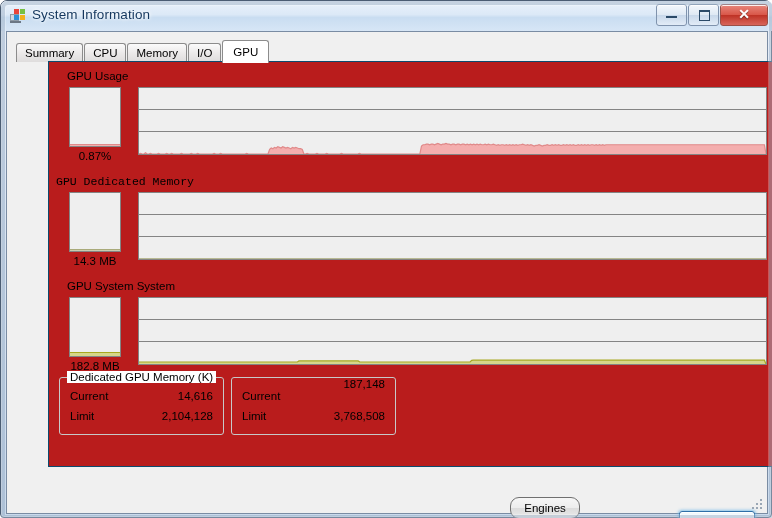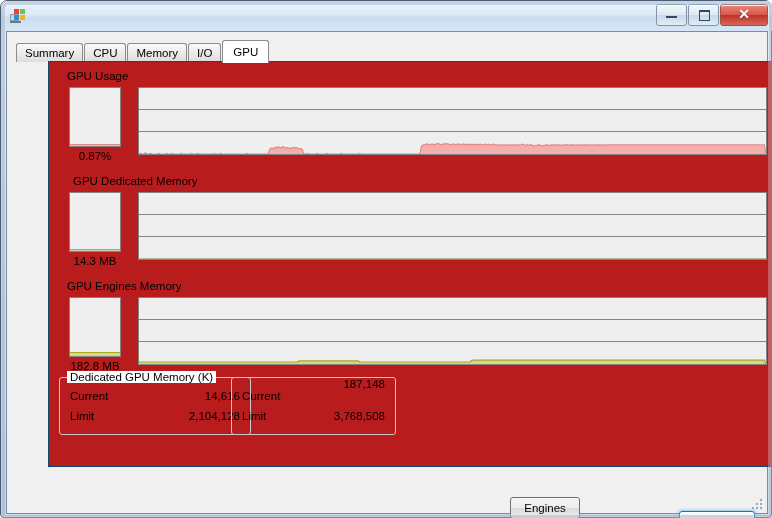--- a/index.html
+++ b/index.html
@@ -234,21 +234,21 @@
   .footer-note {
     position: absolute;
     left: 10px; top: 440px;
     font-size: 11.5px;
     white-space: nowrap;
   }
   .btn {
     position: absolute;
     box-sizing: border-box;
     border: 1px solid #707070;
-    border-radius: 3px;
+    border-radius: 9px;
     background: linear-gradient(180deg, #f6f6f6 0%, #ededed 48%, #dcdcdc 52%, #eaeaea 100%);
     font-size: 11.5px;
     text-align: center;
     color: #000;
   }
   .btn-engines {
     left: 461px; top: 435px;
     width: 70px; height: 22px;
     line-height: 20px;
   }
@@ -282,20 +282,21 @@
   <div class="titlebar">
     <svg class="title-icon" viewBox="0 0 17 17">
       <rect x="1" y="6" width="9" height="7" fill="#8e9aa6"></rect>
       <rect x="2" y="7" width="7" height="5" fill="#ced8e2"></rect>
       <rect x="1" y="13" width="11" height="2" fill="#6b7785"></rect>
       <rect x="5" y="1" width="5" height="5" fill="#e8443a"></rect>
       <rect x="11" y="1" width="5" height="5" fill="#76c043"></rect>
       <rect x="5" y="7" width="5" height="5" fill="#2c8fd6"></rect>
       <rect x="11" y="7" width="5" height="5" fill="#f2b01e"></rect>
     </svg>
+    <div class="title-text">System Information</div>
 
     <div class="winbtns">
       <div class="winbtn">
         <span class="glyph-min"></span>
       </div>
       <div class="winbtn">
         <span class="glyph-max"></span>
       </div>
       <div class="winbtn close">
         <span class="glyph-close">✕</span>
@@ -323,51 +324,51 @@
 
       <div class="graph" style="left:89px; top:25px; width:629px; height:68px;">
         <div class="gridline" style="top:21px;"></div>
         <div class="gridline" style="top:43px;"></div>
         <svg id="svg-usage" width="627" height="66" viewBox="0 0 627 66" preserveAspectRatio="none">
             <path d="M 0,66 L 0.00,66.00 L 1.63,65.34 L 3.27,66.00 L 4.90,66.00 L 6.53,64.68 L 8.16,66.00 L 9.80,66.00 L 11.43,65.34 L 13.06,66.00 L 14.70,66.00 L 16.33,66.00 L 17.96,66.00 L 19.59,65.34 L 21.23,66.00 L 22.86,66.00 L 24.49,66.00 L 26.13,66.00 L 27.76,65.34 L 29.39,66.00 L 31.02,66.00 L 32.66,65.34 L 34.29,66.00 L 35.92,66.00 L 37.55,66.00 L 39.19,66.00 L 40.82,66.00 L 42.45,65.34 L 44.09,66.00 L 45.72,66.00 L 47.35,66.00 L 48.98,66.00 L 50.62,66.00 L 52.25,65.34 L 53.88,66.00 L 55.52,66.00 L 57.15,66.00 L 58.78,65.34 L 60.41,66.00 L 62.05,66.00 L 63.68,66.00 L 65.31,66.00 L 66.95,66.00 L 68.58,66.00 L 70.21,66.00 L 71.84,66.00 L 73.48,66.00 L 75.11,65.34 L 76.74,66.00 L 78.38,66.00 L 80.01,66.00 L 81.64,65.34 L 83.27,66.00 L 84.91,66.00 L 86.54,66.00 L 88.17,66.00 L 89.80,66.00 L 91.44,66.00 L 93.07,66.00 L 94.70,66.00 L 96.34,66.00 L 97.97,66.00 L 99.60,66.00 L 101.23,66.00 L 102.87,66.00 L 104.50,66.00 L 106.13,66.00 L 107.77,65.34 L 109.40,66.00 L 111.03,66.00 L 112.66,66.00 L 114.30,66.00 L 115.93,66.00 L 117.56,66.00 L 119.20,66.00 L 120.83,66.00 L 122.46,66.00 L 124.09,66.00 L 125.73,66.00 L 127.36,66.00 L 128.99,66.00 L 130.63,61.38 L 132.26,60.06 L 133.89,60.72 L 135.52,59.40 L 137.16,60.06 L 138.79,58.74 L 140.42,59.40 L 142.05,60.06 L 143.69,58.74 L 145.32,59.40 L 146.95,60.06 L 148.59,59.40 L 150.22,60.06 L 151.85,60.72 L 153.48,59.40 L 155.12,60.06 L 156.75,59.40 L 158.38,60.06 L 160.02,60.72 L 161.65,60.72 L 163.28,61.38 L 164.91,66.00 L 166.55,66.00 L 168.18,65.34 L 169.81,66.00 L 171.45,66.00 L 173.08,66.00 L 174.71,66.00 L 176.34,66.00 L 177.98,65.34 L 179.61,66.00 L 181.24,66.00 L 182.88,66.00 L 184.51,66.00 L 186.14,66.00 L 187.77,65.34 L 189.41,66.00 L 191.04,66.00 L 192.67,66.00 L 194.30,66.00 L 195.94,66.00 L 197.57,66.00 L 199.20,66.00 L 200.84,66.00 L 202.47,65.34 L 204.10,66.00 L 205.73,66.00 L 207.37,66.00 L 209.00,66.00 L 210.63,66.00 L 212.27,66.00 L 213.90,66.00 L 215.53,66.00 L 217.16,66.00 L 218.80,66.00 L 220.43,65.34 L 222.06,66.00 L 223.70,66.00 L 225.33,66.00 L 226.96,66.00 L 228.59,66.00 L 230.23,66.00 L 231.86,66.00 L 233.49,66.00 L 235.13,66.00 L 236.76,66.00 L 238.39,66.00 L 240.02,66.00 L 241.66,66.00 L 243.29,66.00 L 244.92,66.00 L 246.55,66.00 L 248.19,66.00 L 249.82,66.00 L 251.45,66.00 L 253.09,66.00 L 254.72,66.00 L 256.35,66.00 L 257.98,66.00 L 259.62,66.00 L 261.25,66.00 L 262.88,66.00 L 264.52,66.00 L 266.15,66.00 L 267.78,66.00 L 269.41,66.00 L 271.05,66.00 L 272.68,66.00 L 274.31,66.00 L 275.95,66.00 L 277.58,66.00 L 279.21,66.00 L 280.84,66.00 L 282.48,58.08 L 284.11,56.76 L 285.74,56.76 L 287.38,56.10 L 289.01,56.10 L 290.64,56.76 L 292.27,56.10 L 293.91,56.10 L 295.54,56.76 L 297.17,56.10 L 298.80,55.44 L 300.44,56.10 L 302.07,56.76 L 303.70,56.10 L 305.34,56.10 L 306.97,55.44 L 308.60,56.10 L 310.23,56.10 L 311.87,56.76 L 313.50,56.10 L 315.13,56.10 L 316.77,56.76 L 318.40,56.10 L 320.03,56.10 L 321.66,56.76 L 323.30,56.10 L 324.93,56.10 L 326.56,56.76 L 328.20,56.10 L 329.83,56.76 L 331.46,56.10 L 333.09,56.76 L 334.73,56.10 L 336.36,56.76 L 337.99,56.10 L 339.63,56.76 L 341.26,56.10 L 342.89,56.76 L 344.52,56.76 L 346.16,56.10 L 347.79,56.76 L 349.42,56.10 L 351.05,56.76 L 352.69,56.76 L 354.32,56.10 L 355.95,56.76 L 357.59,57.42 L 359.22,56.76 L 360.85,57.42 L 362.48,56.76 L 364.12,56.76 L 365.75,57.42 L 367.38,56.76 L 369.02,57.42 L 370.65,56.76 L 372.28,57.42 L 373.91,56.76 L 375.55,57.42 L 377.18,56.76 L 378.81,57.42 L 380.45,56.76 L 382.08,56.76 L 383.71,56.10 L 385.34,56.76 L 386.98,57.42 L 388.61,56.76 L 390.24,57.42 L 391.88,56.76 L 393.51,57.42 L 395.14,58.08 L 396.77,57.42 L 398.41,57.42 L 400.04,56.76 L 401.67,57.42 L 403.30,58.08 L 404.94,57.42 L 406.57,57.42 L 408.20,56.76 L 409.84,57.42 L 411.47,57.42 L 413.10,56.76 L 414.73,57.42 L 416.37,56.76 L 418.00,57.42 L 419.63,56.76 L 421.27,57.42 L 422.90,57.42 L 424.53,56.76 L 426.16,57.42 L 427.80,56.76 L 429.43,57.42 L 431.06,56.76 L 432.70,57.42 L 434.33,56.76 L 435.96,57.42 L 437.59,57.42 L 439.23,56.76 L 440.86,57.42 L 442.49,56.76 L 444.13,57.42 L 445.76,56.76 L 447.39,57.42 L 449.02,56.76 L 450.66,57.42 L 452.29,56.76 L 453.92,56.76 L 455.55,57.42 L 457.19,56.76 L 458.82,57.42 L 460.45,56.76 L 462.09,57.42 L 463.72,56.76 L 465.35,57.42 L 466.98,56.76 L 468.62,56.76 L 470.25,56.76 L 471.88,56.76 L 473.52,56.76 L 475.15,56.76 L 476.78,56.76 L 478.41,56.76 L 480.05,56.76 L 481.68,56.76 L 483.31,56.76 L 484.95,56.76 L 486.58,56.76 L 488.21,56.76 L 489.84,56.76 L 491.48,56.76 L 493.11,56.76 L 494.74,56.76 L 496.38,56.76 L 498.01,56.76 L 499.64,56.76 L 501.27,56.76 L 502.91,56.76 L 504.54,56.76 L 506.17,56.76 L 507.80,56.76 L 509.44,56.76 L 511.07,56.76 L 512.70,56.76 L 514.34,56.76 L 515.97,56.76 L 517.60,56.76 L 519.23,56.76 L 520.87,56.76 L 522.50,56.76 L 524.13,56.76 L 525.77,56.76 L 527.40,56.76 L 529.03,56.76 L 530.66,56.76 L 532.30,56.76 L 533.93,56.76 L 535.56,56.76 L 537.20,56.76 L 538.83,56.76 L 540.46,56.76 L 542.09,56.76 L 543.73,56.76 L 545.36,56.76 L 546.99,56.76 L 548.63,56.76 L 550.26,56.76 L 551.89,56.76 L 553.52,56.76 L 555.16,56.76 L 556.79,56.76 L 558.42,56.76 L 560.05,56.76 L 561.69,56.76 L 563.32,56.76 L 564.95,56.76 L 566.59,56.76 L 568.22,56.76 L 569.85,56.76 L 571.48,56.76 L 573.12,56.76 L 574.75,56.76 L 576.38,56.76 L 578.02,56.76 L 579.65,56.76 L 581.28,56.76 L 582.91,56.76 L 584.55,56.76 L 586.18,56.76 L 587.81,56.76 L 589.45,56.76 L 591.08,56.76 L 592.71,56.76 L 594.34,56.76 L 595.98,56.76 L 597.61,56.76 L 599.24,56.76 L 600.88,56.76 L 602.51,56.76 L 604.14,56.76 L 605.77,56.76 L 607.41,56.76 L 609.04,56.76 L 610.67,56.76 L 612.30,56.76 L 613.94,56.76 L 615.57,56.76 L 617.20,56.76 L 618.84,56.76 L 620.47,56.76 L 622.10,56.76 L 623.73,56.76 L 625.37,56.76 L 627.00,66.00 L 627,66 Z" fill="#f4aeae" stroke="none"></path>
             <path d="M 0.00,66.00 L 1.63,65.34 L 3.27,66.00 L 4.90,66.00 L 6.53,64.68 L 8.16,66.00 L 9.80,66.00 L 11.43,65.34 L 13.06,66.00 L 14.70,66.00 L 16.33,66.00 L 17.96,66.00 L 19.59,65.34 L 21.23,66.00 L 22.86,66.00 L 24.49,66.00 L 26.13,66.00 L 27.76,65.34 L 29.39,66.00 L 31.02,66.00 L 32.66,65.34 L 34.29,66.00 L 35.92,66.00 L 37.55,66.00 L 39.19,66.00 L 40.82,66.00 L 42.45,65.34 L 44.09,66.00 L 45.72,66.00 L 47.35,66.00 L 48.98,66.00 L 50.62,66.00 L 52.25,65.34 L 53.88,66.00 L 55.52,66.00 L 57.15,66.00 L 58.78,65.34 L 60.41,66.00 L 62.05,66.00 L 63.68,66.00 L 65.31,66.00 L 66.95,66.00 L 68.58,66.00 L 70.21,66.00 L 71.84,66.00 L 73.48,66.00 L 75.11,65.34 L 76.74,66.00 L 78.38,66.00 L 80.01,66.00 L 81.64,65.34 L 83.27,66.00 L 84.91,66.00 L 86.54,66.00 L 88.17,66.00 L 89.80,66.00 L 91.44,66.00 L 93.07,66.00 L 94.70,66.00 L 96.34,66.00 L 97.97,66.00 L 99.60,66.00 L 101.23,66.00 L 102.87,66.00 L 104.50,66.00 L 106.13,66.00 L 107.77,65.34 L 109.40,66.00 L 111.03,66.00 L 112.66,66.00 L 114.30,66.00 L 115.93,66.00 L 117.56,66.00 L 119.20,66.00 L 120.83,66.00 L 122.46,66.00 L 124.09,66.00 L 125.73,66.00 L 127.36,66.00 L 128.99,66.00 L 130.63,61.38 L 132.26,60.06 L 133.89,60.72 L 135.52,59.40 L 137.16,60.06 L 138.79,58.74 L 140.42,59.40 L 142.05,60.06 L 143.69,58.74 L 145.32,59.40 L 146.95,60.06 L 148.59,59.40 L 150.22,60.06 L 151.85,60.72 L 153.48,59.40 L 155.12,60.06 L 156.75,59.40 L 158.38,60.06 L 160.02,60.72 L 161.65,60.72 L 163.28,61.38 L 164.91,66.00 L 166.55,66.00 L 168.18,65.34 L 169.81,66.00 L 171.45,66.00 L 173.08,66.00 L 174.71,66.00 L 176.34,66.00 L 177.98,65.34 L 179.61,66.00 L 181.24,66.00 L 182.88,66.00 L 184.51,66.00 L 186.14,66.00 L 187.77,65.34 L 189.41,66.00 L 191.04,66.00 L 192.67,66.00 L 194.30,66.00 L 195.94,66.00 L 197.57,66.00 L 199.20,66.00 L 200.84,66.00 L 202.47,65.34 L 204.10,66.00 L 205.73,66.00 L 207.37,66.00 L 209.00,66.00 L 210.63,66.00 L 212.27,66.00 L 213.90,66.00 L 215.53,66.00 L 217.16,66.00 L 218.80,66.00 L 220.43,65.34 L 222.06,66.00 L 223.70,66.00 L 225.33,66.00 L 226.96,66.00 L 228.59,66.00 L 230.23,66.00 L 231.86,66.00 L 233.49,66.00 L 235.13,66.00 L 236.76,66.00 L 238.39,66.00 L 240.02,66.00 L 241.66,66.00 L 243.29,66.00 L 244.92,66.00 L 246.55,66.00 L 248.19,66.00 L 249.82,66.00 L 251.45,66.00 L 253.09,66.00 L 254.72,66.00 L 256.35,66.00 L 257.98,66.00 L 259.62,66.00 L 261.25,66.00 L 262.88,66.00 L 264.52,66.00 L 266.15,66.00 L 267.78,66.00 L 269.41,66.00 L 271.05,66.00 L 272.68,66.00 L 274.31,66.00 L 275.95,66.00 L 277.58,66.00 L 279.21,66.00 L 280.84,66.00 L 282.48,58.08 L 284.11,56.76 L 285.74,56.76 L 287.38,56.10 L 289.01,56.10 L 290.64,56.76 L 292.27,56.10 L 293.91,56.10 L 295.54,56.76 L 297.17,56.10 L 298.80,55.44 L 300.44,56.10 L 302.07,56.76 L 303.70,56.10 L 305.34,56.10 L 306.97,55.44 L 308.60,56.10 L 310.23,56.10 L 311.87,56.76 L 313.50,56.10 L 315.13,56.10 L 316.77,56.76 L 318.40,56.10 L 320.03,56.10 L 321.66,56.76 L 323.30,56.10 L 324.93,56.10 L 326.56,56.76 L 328.20,56.10 L 329.83,56.76 L 331.46,56.10 L 333.09,56.76 L 334.73,56.10 L 336.36,56.76 L 337.99,56.10 L 339.63,56.76 L 341.26,56.10 L 342.89,56.76 L 344.52,56.76 L 346.16,56.10 L 347.79,56.76 L 349.42,56.10 L 351.05,56.76 L 352.69,56.76 L 354.32,56.10 L 355.95,56.76 L 357.59,57.42 L 359.22,56.76 L 360.85,57.42 L 362.48,56.76 L 364.12,56.76 L 365.75,57.42 L 367.38,56.76 L 369.02,57.42 L 370.65,56.76 L 372.28,57.42 L 373.91,56.76 L 375.55,57.42 L 377.18,56.76 L 378.81,57.42 L 380.45,56.76 L 382.08,56.76 L 383.71,56.10 L 385.34,56.76 L 386.98,57.42 L 388.61,56.76 L 390.24,57.42 L 391.88,56.76 L 393.51,57.42 L 395.14,58.08 L 396.77,57.42 L 398.41,57.42 L 400.04,56.76 L 401.67,57.42 L 403.30,58.08 L 404.94,57.42 L 406.57,57.42 L 408.20,56.76 L 409.84,57.42 L 411.47,57.42 L 413.10,56.76 L 414.73,57.42 L 416.37,56.76 L 418.00,57.42 L 419.63,56.76 L 421.27,57.42 L 422.90,57.42 L 424.53,56.76 L 426.16,57.42 L 427.80,56.76 L 429.43,57.42 L 431.06,56.76 L 432.70,57.42 L 434.33,56.76 L 435.96,57.42 L 437.59,57.42 L 439.23,56.76 L 440.86,57.42 L 442.49,56.76 L 444.13,57.42 L 445.76,56.76 L 447.39,57.42 L 449.02,56.76 L 450.66,57.42 L 452.29,56.76 L 453.92,56.76 L 455.55,57.42 L 457.19,56.76 L 458.82,57.42 L 460.45,56.76 L 462.09,57.42 L 463.72,56.76 L 465.35,57.42 L 466.98,56.76 L 468.62,56.76 L 470.25,56.76 L 471.88,56.76 L 473.52,56.76 L 475.15,56.76 L 476.78,56.76 L 478.41,56.76 L 480.05,56.76 L 481.68,56.76 L 483.31,56.76 L 484.95,56.76 L 486.58,56.76 L 488.21,56.76 L 489.84,56.76 L 491.48,56.76 L 493.11,56.76 L 494.74,56.76 L 496.38,56.76 L 498.01,56.76 L 499.64,56.76 L 501.27,56.76 L 502.91,56.76 L 504.54,56.76 L 506.17,56.76 L 507.80,56.76 L 509.44,56.76 L 511.07,56.76 L 512.70,56.76 L 514.34,56.76 L 515.97,56.76 L 517.60,56.76 L 519.23,56.76 L 520.87,56.76 L 522.50,56.76 L 524.13,56.76 L 525.77,56.76 L 527.40,56.76 L 529.03,56.76 L 530.66,56.76 L 532.30,56.76 L 533.93,56.76 L 535.56,56.76 L 537.20,56.76 L 538.83,56.76 L 540.46,56.76 L 542.09,56.76 L 543.73,56.76 L 545.36,56.76 L 546.99,56.76 L 548.63,56.76 L 550.26,56.76 L 551.89,56.76 L 553.52,56.76 L 555.16,56.76 L 556.79,56.76 L 558.42,56.76 L 560.05,56.76 L 561.69,56.76 L 563.32,56.76 L 564.95,56.76 L 566.59,56.76 L 568.22,56.76 L 569.85,56.76 L 571.48,56.76 L 573.12,56.76 L 574.75,56.76 L 576.38,56.76 L 578.02,56.76 L 579.65,56.76 L 581.28,56.76 L 582.91,56.76 L 584.55,56.76 L 586.18,56.76 L 587.81,56.76 L 589.45,56.76 L 591.08,56.76 L 592.71,56.76 L 594.34,56.76 L 595.98,56.76 L 597.61,56.76 L 599.24,56.76 L 600.88,56.76 L 602.51,56.76 L 604.14,56.76 L 605.77,56.76 L 607.41,56.76 L 609.04,56.76 L 610.67,56.76 L 612.30,56.76 L 613.94,56.76 L 615.57,56.76 L 617.20,56.76 L 618.84,56.76 L 620.47,56.76 L 622.10,56.76 L 623.73,56.76 L 625.37,56.76 L 627.00,66.00" fill="none" stroke="#e08a8a" stroke-width="1.2"></path>
           </svg>
       </div>
 
-      <div class="section-label" style="left:24px; top:113px;">GPU Dedicated Memory</div>
+      <div class="section-label" style="left:7px; top:113px;font-family:Liberation Mono, monospace;">GPU Dedicated Memory</div>
       <div class="meter" style="left:20px; top:130px; width:52px; height:60px;">
         <div class="meter-fill" id="ded-meter-fill" style="height: 1.5px; background: rgb(201, 203, 176); border-top: 1px solid rgb(169, 170, 122);"></div>
       </div>
       <div class="meter-value" style="left:11px; top:193px;">14.3 MB</div>
 
       <div class="graph" style="left:89px; top:130px; width:629px; height:68px;">
         <div class="gridline" style="top:21px;"></div>
         <div class="gridline" style="top:43px;"></div>
         <svg id="svg-ded" width="627" height="66" viewBox="0 0 627 66" preserveAspectRatio="none">
             <path d="M 0,66 L 0.00,65.74 L 7.94,65.74 L 15.87,65.74 L 23.81,65.74 L 31.75,65.74 L 39.68,65.74 L 47.62,65.74 L 55.56,65.74 L 63.49,65.74 L 71.43,65.74 L 79.37,65.74 L 87.30,65.74 L 95.24,65.74 L 103.18,65.74 L 111.11,65.74 L 119.05,65.74 L 126.99,65.74 L 134.92,65.74 L 142.86,65.74 L 150.80,65.74 L 158.73,65.74 L 166.67,65.74 L 174.61,65.74 L 182.54,65.74 L 190.48,65.74 L 198.42,65.74 L 206.35,65.74 L 214.29,65.74 L 222.23,65.74 L 230.16,65.74 L 238.10,65.74 L 246.04,65.74 L 253.97,65.74 L 261.91,65.74 L 269.85,65.74 L 277.78,65.74 L 285.72,65.74 L 293.66,65.74 L 301.59,65.74 L 309.53,65.74 L 317.47,65.74 L 325.41,65.74 L 333.34,65.74 L 341.28,65.74 L 349.22,65.74 L 357.15,65.74 L 365.09,65.74 L 373.03,65.74 L 380.96,65.74 L 388.90,65.74 L 396.84,65.74 L 404.77,65.74 L 412.71,65.74 L 420.65,65.74 L 428.58,65.74 L 436.52,65.74 L 444.46,65.74 L 452.39,65.74 L 460.33,65.74 L 468.27,65.74 L 476.20,65.74 L 484.14,65.74 L 492.08,65.74 L 500.01,65.74 L 507.95,65.74 L 515.89,65.74 L 523.82,65.74 L 531.76,65.74 L 539.70,65.74 L 547.63,65.74 L 555.57,65.74 L 563.51,65.74 L 571.44,65.74 L 579.38,65.74 L 587.32,65.74 L 595.25,65.74 L 603.19,65.74 L 611.13,65.74 L 619.06,65.74 L 627.00,65.74 L 627,66 Z" fill="#c9cbb0" stroke="none"></path>
             <path d="M 0.00,65.74 L 7.94,65.74 L 15.87,65.74 L 23.81,65.74 L 31.75,65.74 L 39.68,65.74 L 47.62,65.74 L 55.56,65.74 L 63.49,65.74 L 71.43,65.74 L 79.37,65.74 L 87.30,65.74 L 95.24,65.74 L 103.18,65.74 L 111.11,65.74 L 119.05,65.74 L 126.99,65.74 L 134.92,65.74 L 142.86,65.74 L 150.80,65.74 L 158.73,65.74 L 166.67,65.74 L 174.61,65.74 L 182.54,65.74 L 190.48,65.74 L 198.42,65.74 L 206.35,65.74 L 214.29,65.74 L 222.23,65.74 L 230.16,65.74 L 238.10,65.74 L 246.04,65.74 L 253.97,65.74 L 261.91,65.74 L 269.85,65.74 L 277.78,65.74 L 285.72,65.74 L 293.66,65.74 L 301.59,65.74 L 309.53,65.74 L 317.47,65.74 L 325.41,65.74 L 333.34,65.74 L 341.28,65.74 L 349.22,65.74 L 357.15,65.74 L 365.09,65.74 L 373.03,65.74 L 380.96,65.74 L 388.90,65.74 L 396.84,65.74 L 404.77,65.74 L 412.71,65.74 L 420.65,65.74 L 428.58,65.74 L 436.52,65.74 L 444.46,65.74 L 452.39,65.74 L 460.33,65.74 L 468.27,65.74 L 476.20,65.74 L 484.14,65.74 L 492.08,65.74 L 500.01,65.74 L 507.95,65.74 L 515.89,65.74 L 523.82,65.74 L 531.76,65.74 L 539.70,65.74 L 547.63,65.74 L 555.57,65.74 L 563.51,65.74 L 571.44,65.74 L 579.38,65.74 L 587.32,65.74 L 595.25,65.74 L 603.19,65.74 L 611.13,65.74 L 619.06,65.74 L 627.00,65.74" fill="none" stroke="#a9aa7a" stroke-width="1.2"></path>
           </svg>
       </div>
 
-      <div class="section-label" style="left:18px; top:218px;">GPU Engines Memory</div>
+      <div class="section-label" style="left:18px; top:218px;">GPU System System</div>
       <div class="meter" style="left:20px; top:235px; width:52px; height:60px;">
         <div class="meter-fill" id="sys-meter-fill" style="height: 2.784px; background: rgb(214, 214, 138); border-top: 1px solid rgb(167, 168, 32);"></div>
       </div>
       <div class="meter-value" style="left:11px; top:298px;">182.8 MB</div>
 
       <div class="graph" style="left:89px; top:235px; width:629px; height:68px;">
         <div class="gridline" style="top:21px;"></div>
         <div class="gridline" style="top:43px;"></div>
         <svg id="svg-sys" width="627" height="66" viewBox="0 0 627 66" preserveAspectRatio="none">
             <path d="M 0,66 L 0.00,64.02 L 1.60,64.02 L 3.20,64.02 L 4.80,64.02 L 6.40,64.02 L 8.00,64.02 L 9.60,64.02 L 11.20,64.02 L 12.80,64.02 L 14.40,64.02 L 15.99,64.02 L 17.59,64.02 L 19.19,64.02 L 20.79,64.02 L 22.39,64.02 L 23.99,64.02 L 25.59,64.02 L 27.19,64.02 L 28.79,64.02 L 30.39,64.02 L 31.99,64.02 L 33.59,64.02 L 35.19,64.02 L 36.79,64.02 L 38.39,64.02 L 39.99,64.02 L 41.59,64.02 L 43.19,64.02 L 44.79,64.02 L 46.39,64.02 L 47.98,64.02 L 49.58,64.02 L 51.18,64.02 L 52.78,64.02 L 54.38,64.02 L 55.98,64.02 L 57.58,64.02 L 59.18,64.02 L 60.78,64.02 L 62.38,64.02 L 63.98,64.02 L 65.58,64.02 L 67.18,64.02 L 68.78,64.02 L 70.38,64.02 L 71.98,64.02 L 73.58,64.02 L 75.18,64.02 L 76.78,64.02 L 78.38,64.02 L 79.97,64.02 L 81.57,64.02 L 83.17,64.02 L 84.77,64.02 L 86.37,64.02 L 87.97,64.02 L 89.57,64.02 L 91.17,64.02 L 92.77,64.02 L 94.37,64.02 L 95.97,64.02 L 97.57,64.02 L 99.17,64.02 L 100.77,64.02 L 102.37,64.02 L 103.97,64.02 L 105.57,64.02 L 107.17,64.02 L 108.77,64.02 L 110.36,64.02 L 111.96,64.02 L 113.56,64.02 L 115.16,64.02 L 116.76,64.02 L 118.36,64.02 L 119.96,64.02 L 121.56,64.02 L 123.16,64.02 L 124.76,64.02 L 126.36,64.02 L 127.96,64.02 L 129.56,64.02 L 131.16,64.02 L 132.76,64.02 L 134.36,64.02 L 135.96,64.02 L 137.56,64.02 L 139.16,64.02 L 140.76,64.02 L 142.35,64.02 L 143.95,64.02 L 145.55,64.02 L 147.15,64.02 L 148.75,64.02 L 150.35,64.02 L 151.95,64.02 L 153.55,64.02 L 155.15,64.02 L 156.75,64.02 L 158.35,64.02 L 159.95,62.96 L 161.55,62.96 L 163.15,62.96 L 164.75,62.96 L 166.35,62.96 L 167.95,62.96 L 169.55,62.96 L 171.15,62.96 L 172.74,62.96 L 174.34,62.96 L 175.94,62.96 L 177.54,62.96 L 179.14,62.96 L 180.74,62.96 L 182.34,62.96 L 183.94,62.96 L 185.54,62.96 L 187.14,62.96 L 188.74,62.96 L 190.34,62.96 L 191.94,62.96 L 193.54,62.96 L 195.14,62.96 L 196.74,62.96 L 198.34,62.96 L 199.94,62.96 L 201.54,62.96 L 203.14,62.96 L 204.73,62.96 L 206.33,62.96 L 207.93,62.96 L 209.53,62.96 L 211.13,62.96 L 212.73,62.96 L 214.33,62.96 L 215.93,62.96 L 217.53,62.96 L 219.13,62.96 L 220.73,64.02 L 222.33,64.02 L 223.93,64.02 L 225.53,64.02 L 227.13,64.02 L 228.73,64.02 L 230.33,64.02 L 231.93,64.02 L 233.53,64.02 L 235.13,64.02 L 236.72,64.02 L 238.32,64.02 L 239.92,64.02 L 241.52,64.02 L 243.12,64.02 L 244.72,64.02 L 246.32,64.02 L 247.92,64.02 L 249.52,64.02 L 251.12,64.02 L 252.72,64.02 L 254.32,64.02 L 255.92,64.02 L 257.52,64.02 L 259.12,64.02 L 260.72,64.02 L 262.32,64.02 L 263.92,64.02 L 265.52,64.02 L 267.11,64.02 L 268.71,64.02 L 270.31,64.02 L 271.91,64.02 L 273.51,64.02 L 275.11,64.02 L 276.71,64.02 L 278.31,64.02 L 279.91,64.02 L 281.51,64.02 L 283.11,64.02 L 284.71,64.02 L 286.31,64.02 L 287.91,64.02 L 289.51,64.02 L 291.11,64.02 L 292.71,64.02 L 294.31,64.02 L 295.91,64.02 L 297.51,64.02 L 299.10,64.02 L 300.70,64.02 L 302.30,64.02 L 303.90,64.02 L 305.50,64.02 L 307.10,64.02 L 308.70,64.02 L 310.30,64.02 L 311.90,64.02 L 313.50,64.02 L 315.10,64.02 L 316.70,64.02 L 318.30,64.02 L 319.90,64.02 L 321.50,64.02 L 323.10,64.02 L 324.70,64.02 L 326.30,64.02 L 327.90,64.02 L 329.49,64.02 L 331.09,64.02 L 332.69,62.30 L 334.29,62.17 L 335.89,62.17 L 337.49,62.17 L 339.09,62.17 L 340.69,62.17 L 342.29,62.17 L 343.89,62.17 L 345.49,62.17 L 347.09,62.17 L 348.69,62.17 L 350.29,62.17 L 351.89,62.17 L 353.49,62.17 L 355.09,62.17 L 356.69,62.17 L 358.29,62.17 L 359.89,62.17 L 361.48,62.17 L 363.08,62.17 L 364.68,62.17 L 366.28,62.17 L 367.88,62.17 L 369.48,62.17 L 371.08,62.17 L 372.68,62.17 L 374.28,62.17 L 375.88,62.17 L 377.48,62.17 L 379.08,62.17 L 380.68,62.17 L 382.28,62.17 L 383.88,62.17 L 385.48,62.17 L 387.08,62.17 L 388.68,62.17 L 390.28,62.17 L 391.88,62.17 L 393.47,62.17 L 395.07,62.17 L 396.67,62.17 L 398.27,62.17 L 399.87,62.17 L 401.47,62.17 L 403.07,62.17 L 404.67,62.17 L 406.27,62.17 L 407.87,62.17 L 409.47,62.17 L 411.07,62.17 L 412.67,62.17 L 414.27,62.17 L 415.87,62.17 L 417.47,62.17 L 419.07,62.17 L 420.67,62.17 L 422.27,62.17 L 423.86,62.17 L 425.46,62.17 L 427.06,62.17 L 428.66,62.17 L 430.26,62.17 L 431.86,62.17 L 433.46,62.17 L 435.06,62.17 L 436.66,62.17 L 438.26,62.17 L 439.86,62.17 L 441.46,62.17 L 443.06,62.17 L 444.66,62.17 L 446.26,62.17 L 447.86,62.17 L 449.46,62.17 L 451.06,62.17 L 452.66,62.17 L 454.26,62.17 L 455.85,62.17 L 457.45,62.17 L 459.05,62.17 L 460.65,62.17 L 462.25,62.17 L 463.85,62.17 L 465.45,62.17 L 467.05,62.17 L 468.65,62.17 L 470.25,62.17 L 471.85,62.17 L 473.45,62.17 L 475.05,62.17 L 476.65,62.17 L 478.25,62.17 L 479.85,62.17 L 481.45,62.17 L 483.05,62.17 L 484.65,62.17 L 486.24,62.17 L 487.84,62.17 L 489.44,62.17 L 491.04,62.17 L 492.64,62.17 L 494.24,62.17 L 495.84,62.17 L 497.44,62.17 L 499.04,62.17 L 500.64,62.17 L 502.24,62.17 L 503.84,62.17 L 505.44,62.17 L 507.04,62.17 L 508.64,62.17 L 510.24,62.17 L 511.84,62.17 L 513.44,62.17 L 515.04,62.17 L 516.64,62.17 L 518.23,62.17 L 519.83,62.17 L 521.43,62.17 L 523.03,62.17 L 524.63,62.17 L 526.23,62.17 L 527.83,62.17 L 529.43,62.17 L 531.03,62.17 L 532.63,62.17 L 534.23,62.17 L 535.83,62.17 L 537.43,62.17 L 539.03,62.17 L 540.63,62.17 L 542.23,62.17 L 543.83,62.17 L 545.43,62.17 L 547.03,62.17 L 548.63,62.17 L 550.22,62.17 L 551.82,62.17 L 553.42,62.17 L 555.02,62.17 L 556.62,62.17 L 558.22,62.17 L 559.82,62.17 L 561.42,62.17 L 563.02,62.17 L 564.62,62.17 L 566.22,62.17 L 567.82,62.17 L 569.42,62.17 L 571.02,62.17 L 572.62,62.17 L 574.22,62.17 L 575.82,62.17 L 577.42,62.17 L 579.02,62.17 L 580.61,62.17 L 582.21,62.17 L 583.81,62.17 L 585.41,62.17 L 587.01,62.17 L 588.61,62.17 L 590.21,62.17 L 591.81,62.17 L 593.41,62.17 L 595.01,62.17 L 596.61,62.17 L 598.21,62.17 L 599.81,62.17 L 601.41,62.17 L 603.01,62.17 L 604.61,62.17 L 606.21,62.17 L 607.81,62.17 L 609.41,62.17 L 611.01,62.17 L 612.60,62.17 L 614.20,62.17 L 615.80,62.17 L 617.40,62.17 L 619.00,62.17 L 620.60,62.17 L 622.20,62.17 L 623.80,62.17 L 625.40,62.17 L 627.00,66.00 L 627,66 Z" fill="#d6d68a" stroke="none"></path>
             <path d="M 0.00,64.02 L 1.60,64.02 L 3.20,64.02 L 4.80,64.02 L 6.40,64.02 L 8.00,64.02 L 9.60,64.02 L 11.20,64.02 L 12.80,64.02 L 14.40,64.02 L 15.99,64.02 L 17.59,64.02 L 19.19,64.02 L 20.79,64.02 L 22.39,64.02 L 23.99,64.02 L 25.59,64.02 L 27.19,64.02 L 28.79,64.02 L 30.39,64.02 L 31.99,64.02 L 33.59,64.02 L 35.19,64.02 L 36.79,64.02 L 38.39,64.02 L 39.99,64.02 L 41.59,64.02 L 43.19,64.02 L 44.79,64.02 L 46.39,64.02 L 47.98,64.02 L 49.58,64.02 L 51.18,64.02 L 52.78,64.02 L 54.38,64.02 L 55.98,64.02 L 57.58,64.02 L 59.18,64.02 L 60.78,64.02 L 62.38,64.02 L 63.98,64.02 L 65.58,64.02 L 67.18,64.02 L 68.78,64.02 L 70.38,64.02 L 71.98,64.02 L 73.58,64.02 L 75.18,64.02 L 76.78,64.02 L 78.38,64.02 L 79.97,64.02 L 81.57,64.02 L 83.17,64.02 L 84.77,64.02 L 86.37,64.02 L 87.97,64.02 L 89.57,64.02 L 91.17,64.02 L 92.77,64.02 L 94.37,64.02 L 95.97,64.02 L 97.57,64.02 L 99.17,64.02 L 100.77,64.02 L 102.37,64.02 L 103.97,64.02 L 105.57,64.02 L 107.17,64.02 L 108.77,64.02 L 110.36,64.02 L 111.96,64.02 L 113.56,64.02 L 115.16,64.02 L 116.76,64.02 L 118.36,64.02 L 119.96,64.02 L 121.56,64.02 L 123.16,64.02 L 124.76,64.02 L 126.36,64.02 L 127.96,64.02 L 129.56,64.02 L 131.16,64.02 L 132.76,64.02 L 134.36,64.02 L 135.96,64.02 L 137.56,64.02 L 139.16,64.02 L 140.76,64.02 L 142.35,64.02 L 143.95,64.02 L 145.55,64.02 L 147.15,64.02 L 148.75,64.02 L 150.35,64.02 L 151.95,64.02 L 153.55,64.02 L 155.15,64.02 L 156.75,64.02 L 158.35,64.02 L 159.95,62.96 L 161.55,62.96 L 163.15,62.96 L 164.75,62.96 L 166.35,62.96 L 167.95,62.96 L 169.55,62.96 L 171.15,62.96 L 172.74,62.96 L 174.34,62.96 L 175.94,62.96 L 177.54,62.96 L 179.14,62.96 L 180.74,62.96 L 182.34,62.96 L 183.94,62.96 L 185.54,62.96 L 187.14,62.96 L 188.74,62.96 L 190.34,62.96 L 191.94,62.96 L 193.54,62.96 L 195.14,62.96 L 196.74,62.96 L 198.34,62.96 L 199.94,62.96 L 201.54,62.96 L 203.14,62.96 L 204.73,62.96 L 206.33,62.96 L 207.93,62.96 L 209.53,62.96 L 211.13,62.96 L 212.73,62.96 L 214.33,62.96 L 215.93,62.96 L 217.53,62.96 L 219.13,62.96 L 220.73,64.02 L 222.33,64.02 L 223.93,64.02 L 225.53,64.02 L 227.13,64.02 L 228.73,64.02 L 230.33,64.02 L 231.93,64.02 L 233.53,64.02 L 235.13,64.02 L 236.72,64.02 L 238.32,64.02 L 239.92,64.02 L 241.52,64.02 L 243.12,64.02 L 244.72,64.02 L 246.32,64.02 L 247.92,64.02 L 249.52,64.02 L 251.12,64.02 L 252.72,64.02 L 254.32,64.02 L 255.92,64.02 L 257.52,64.02 L 259.12,64.02 L 260.72,64.02 L 262.32,64.02 L 263.92,64.02 L 265.52,64.02 L 267.11,64.02 L 268.71,64.02 L 270.31,64.02 L 271.91,64.02 L 273.51,64.02 L 275.11,64.02 L 276.71,64.02 L 278.31,64.02 L 279.91,64.02 L 281.51,64.02 L 283.11,64.02 L 284.71,64.02 L 286.31,64.02 L 287.91,64.02 L 289.51,64.02 L 291.11,64.02 L 292.71,64.02 L 294.31,64.02 L 295.91,64.02 L 297.51,64.02 L 299.10,64.02 L 300.70,64.02 L 302.30,64.02 L 303.90,64.02 L 305.50,64.02 L 307.10,64.02 L 308.70,64.02 L 310.30,64.02 L 311.90,64.02 L 313.50,64.02 L 315.10,64.02 L 316.70,64.02 L 318.30,64.02 L 319.90,64.02 L 321.50,64.02 L 323.10,64.02 L 324.70,64.02 L 326.30,64.02 L 327.90,64.02 L 329.49,64.02 L 331.09,64.02 L 332.69,62.30 L 334.29,62.17 L 335.89,62.17 L 337.49,62.17 L 339.09,62.17 L 340.69,62.17 L 342.29,62.17 L 343.89,62.17 L 345.49,62.17 L 347.09,62.17 L 348.69,62.17 L 350.29,62.17 L 351.89,62.17 L 353.49,62.17 L 355.09,62.17 L 356.69,62.17 L 358.29,62.17 L 359.89,62.17 L 361.48,62.17 L 363.08,62.17 L 364.68,62.17 L 366.28,62.17 L 367.88,62.17 L 369.48,62.17 L 371.08,62.17 L 372.68,62.17 L 374.28,62.17 L 375.88,62.17 L 377.48,62.17 L 379.08,62.17 L 380.68,62.17 L 382.28,62.17 L 383.88,62.17 L 385.48,62.17 L 387.08,62.17 L 388.68,62.17 L 390.28,62.17 L 391.88,62.17 L 393.47,62.17 L 395.07,62.17 L 396.67,62.17 L 398.27,62.17 L 399.87,62.17 L 401.47,62.17 L 403.07,62.17 L 404.67,62.17 L 406.27,62.17 L 407.87,62.17 L 409.47,62.17 L 411.07,62.17 L 412.67,62.17 L 414.27,62.17 L 415.87,62.17 L 417.47,62.17 L 419.07,62.17 L 420.67,62.17 L 422.27,62.17 L 423.86,62.17 L 425.46,62.17 L 427.06,62.17 L 428.66,62.17 L 430.26,62.17 L 431.86,62.17 L 433.46,62.17 L 435.06,62.17 L 436.66,62.17 L 438.26,62.17 L 439.86,62.17 L 441.46,62.17 L 443.06,62.17 L 444.66,62.17 L 446.26,62.17 L 447.86,62.17 L 449.46,62.17 L 451.06,62.17 L 452.66,62.17 L 454.26,62.17 L 455.85,62.17 L 457.45,62.17 L 459.05,62.17 L 460.65,62.17 L 462.25,62.17 L 463.85,62.17 L 465.45,62.17 L 467.05,62.17 L 468.65,62.17 L 470.25,62.17 L 471.85,62.17 L 473.45,62.17 L 475.05,62.17 L 476.65,62.17 L 478.25,62.17 L 479.85,62.17 L 481.45,62.17 L 483.05,62.17 L 484.65,62.17 L 486.24,62.17 L 487.84,62.17 L 489.44,62.17 L 491.04,62.17 L 492.64,62.17 L 494.24,62.17 L 495.84,62.17 L 497.44,62.17 L 499.04,62.17 L 500.64,62.17 L 502.24,62.17 L 503.84,62.17 L 505.44,62.17 L 507.04,62.17 L 508.64,62.17 L 510.24,62.17 L 511.84,62.17 L 513.44,62.17 L 515.04,62.17 L 516.64,62.17 L 518.23,62.17 L 519.83,62.17 L 521.43,62.17 L 523.03,62.17 L 524.63,62.17 L 526.23,62.17 L 527.83,62.17 L 529.43,62.17 L 531.03,62.17 L 532.63,62.17 L 534.23,62.17 L 535.83,62.17 L 537.43,62.17 L 539.03,62.17 L 540.63,62.17 L 542.23,62.17 L 543.83,62.17 L 545.43,62.17 L 547.03,62.17 L 548.63,62.17 L 550.22,62.17 L 551.82,62.17 L 553.42,62.17 L 555.02,62.17 L 556.62,62.17 L 558.22,62.17 L 559.82,62.17 L 561.42,62.17 L 563.02,62.17 L 564.62,62.17 L 566.22,62.17 L 567.82,62.17 L 569.42,62.17 L 571.02,62.17 L 572.62,62.17 L 574.22,62.17 L 575.82,62.17 L 577.42,62.17 L 579.02,62.17 L 580.61,62.17 L 582.21,62.17 L 583.81,62.17 L 585.41,62.17 L 587.01,62.17 L 588.61,62.17 L 590.21,62.17 L 591.81,62.17 L 593.41,62.17 L 595.01,62.17 L 596.61,62.17 L 598.21,62.17 L 599.81,62.17 L 601.41,62.17 L 603.01,62.17 L 604.61,62.17 L 606.21,62.17 L 607.81,62.17 L 609.41,62.17 L 611.01,62.17 L 612.60,62.17 L 614.20,62.17 L 615.80,62.17 L 617.40,62.17 L 619.00,62.17 L 620.60,62.17 L 622.20,62.17 L 623.80,62.17 L 625.40,62.17 L 627.00,66.00" fill="none" stroke="#a7a820" stroke-width="1.2"></path>
           </svg>
       </div>
 
-      <div class="groupbox" style="left:10px; top:315px; width:192px; height:58px;padding-left:36px;">
+      <div class="groupbox" style="left:10px; top:315px; width:165px; height:58px;padding-left:36px;">
         <div class="groupbox-title">Dedicated GPU Memory (K)</div>
         <div class="gb-row gb-key" style="top:12px;">Current</div>
         <div class="gb-row gb-val" style="top:12px;text-align:center;">14,616</div>
         <div class="gb-row gb-key" style="top:32px;">Limit</div>
         <div class="gb-row gb-val" style="top:32px;">2,104,128</div>
       </div>
 
       <div class="groupbox" style="left:182px; top:315px; width:165px; height:58px;">
         <div class="gb-row gb-key" style="top:12px;">Current</div>
         <div class="gb-row gb-val" style="top:0;text-align:center;">187,148</div>

